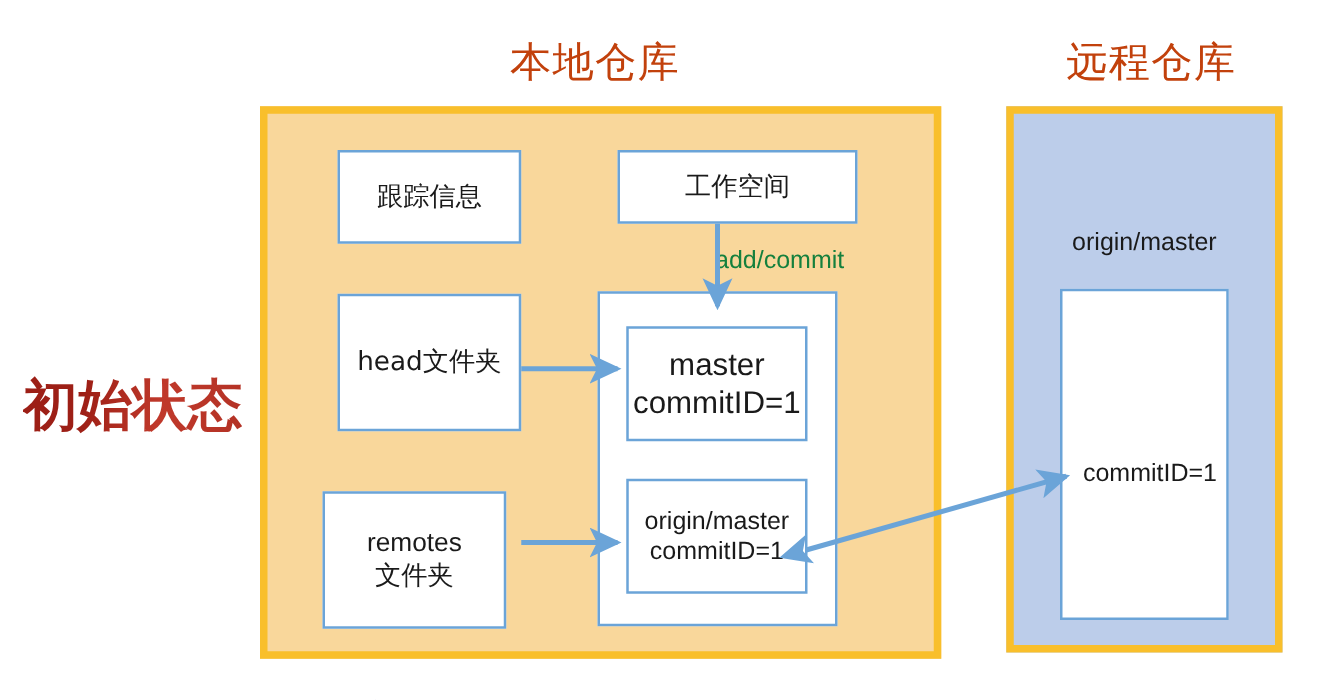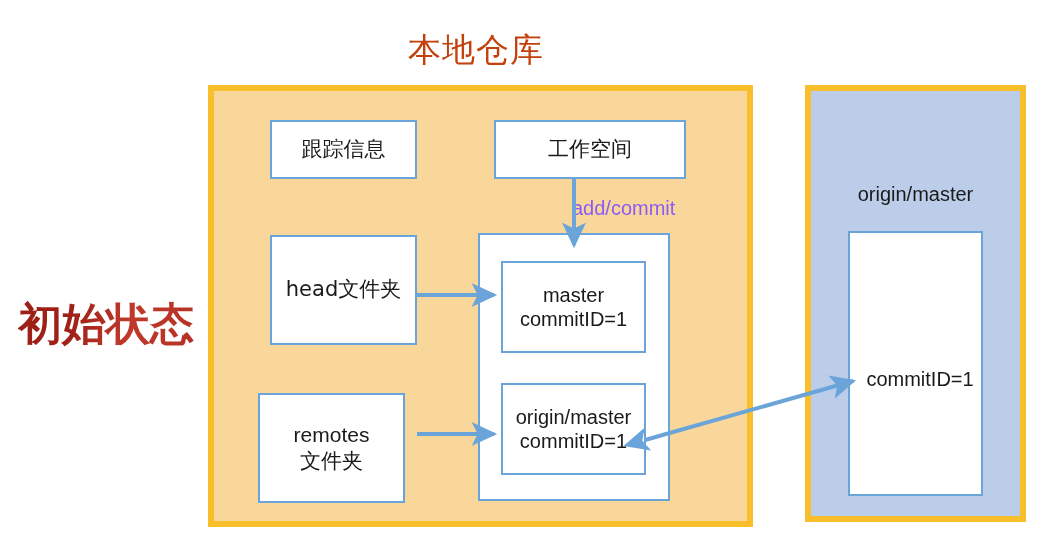--- a/index.html
+++ b/index.html
@@ -74,69 +74,70 @@
     position:absolute;box-sizing:border-box;
     background:#ffffff;
     border:2px solid #6ba4d8;
     display:flex;align-items:center;justify-content:center;
     text-align:center;
     color:#1a1a1a;
     line-height:1.22;
   }
   .node .zh{font-family:"DejaVu Sans","Liberation Sans",sans-serif;}
 
-  #box-track      {left:270px;top:120px;width:147px;height:59px;font-size:21px;}
+  #box-track      {left:270px;top:120px;width:147px;height:75px;font-size:21px;}
   #box-workspace  {left:478px;top:120px;width:192px;height:59px;font-size:21px;margin-left:16px;}
   #box-head       {left:270px;top:235px;width:147px;height:110px;font-size:21px;}
   #box-remotes    {left:258px;top:393px;width:147px;height:110px;font-size:21px;}
 
   
   #box-staging{
     left:478px;top:233px;width:192px;height:268px;
     background:#ffffff;border:2px solid #6ba4d8;
     position:absolute;box-sizing:border-box;
   }
-  #box-master      {left:501px;top:261px;width:145px;height:92px;font-size:20px;}
+  #box-master      {left:501px;top:261px;width:145px;height:92px;font-size:25px;}
   #box-originmaster{left:501px;top:383px;width:145px;height:92px;font-size:20px;}
 
   
   #remote-branch-label{
     position:absolute;left:805px;top:183px;width:221px;
     text-align:center;font-size:20px;color:#1a1a1a;
   }
   #box-remote-commit{
     position:absolute;box-sizing:border-box;
     left:848px;top:231px;width:135px;height:265px;
     background:#ffffff;border:2px solid #6ba4d8;
   }
   #remote-commit-text{
     position:absolute;left:856px;top:368px;width:128px;
     text-align:center;font-size:20px;color:#1a1a1a;white-space:nowrap;
   }
 
   
   #label-addcommit{
     position:absolute;left:572px;top:197px;
-    font-size:20px;color:#8b5cf6;white-space:nowrap;
+    font-size:20px;color:#15803d;white-space:nowrap;
   }
 
   
   #arrows{position:absolute;left:0;top:0;width:1057px;height:560px;pointer-events:none;}
 </style>
 </head>
 <body>
 
 <div id="stage">
 
   <div class="watermark">
     <div class="w1"></div>
     <div class="w2"></div>
   </div>
 
   <div class="zh-title" id="title-local">本地仓库</div>
+  <div class="zh-title" id="title-remote">远程仓库</div>
 
   <div id="state-label">初始状态</div>
 
   <div class="container-box" id="local-repo"></div>
 
   <div class="container-box" id="remote-repo"></div>
 
   <div class="node" id="box-track">
     <span class="zh">跟踪信息</span>
   </div>

